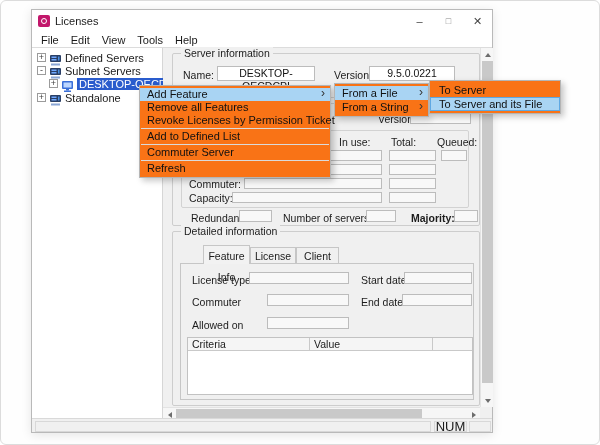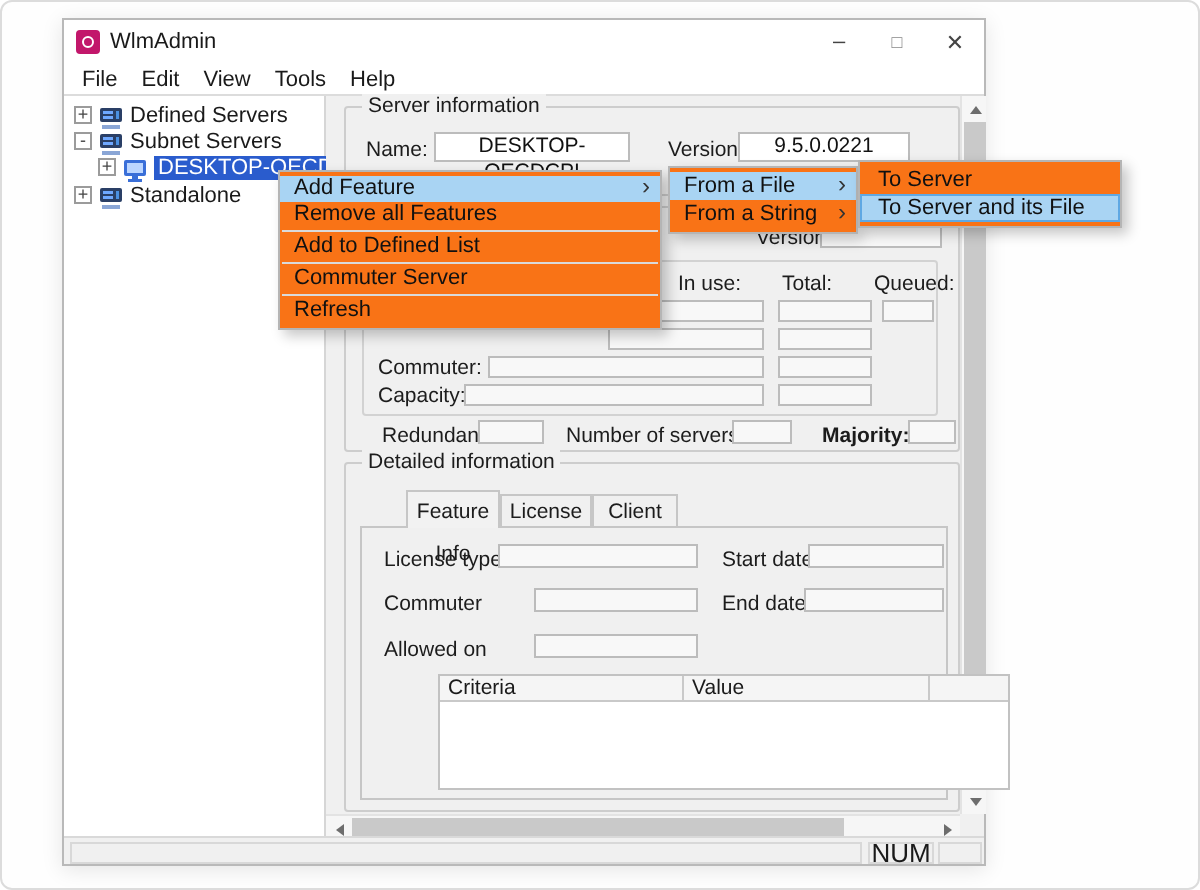--- a/index.html
+++ b/index.html
@@ -45,21 +45,21 @@
   .fld { position:absolute; border:1px solid #bcbcbc; background:#f8f8f8; }
   .fld.filled { background:#fff; text-align:center; font-size:10.5px; line-height:13px; color:#111; }
 
   
   .tab { position:absolute; top:15px; height:17px; background:#f0f0f0; border:1px solid #c6c6c6;
          border-bottom:none; font-size:10.5px; text-align:center; line-height:17px; color:#1c1c1c; z-index:1; }
   .tab.active { top:13px; height:19px; background:#f2f2f2; z-index:3; line-height:21px; }
   .tabpane { position:absolute; border:1px solid #c6c6c6; background:#f0f0f0; z-index:2; }
 
   
-  .table { position:absolute; border:1px solid #c2c2c2; background:#fff;margin-left:32px; }
+  .table { position:absolute; border:1px solid #c2c2c2; background:#fff; }
   .thead { display:flex; height:13px; background:#f5f5f5; border-bottom:1px solid #c9c9c9; }
   .th { font-size:10.5px; color:#1a1a1a; padding:0 4px; line-height:13px; border-right:1px solid #c9c9c9; }
 
   
   .vscroll { position:absolute; background:#f6f6f6; border-left:1px solid #e3e3e3; }
   .hscroll { position:absolute; background:#f6f6f6; border-top:1px solid #e3e3e3; }
   .thumb { position:absolute; background:#c9c9c9; }
   .sb-arrow { position:absolute; width:13px; height:13px; display:flex; align-items:center; justify-content:center; }
   .tri-up { width:0; height:0; border-left:3px solid transparent; border-right:3px solid transparent; border-bottom:4px solid #6d6d6d; }
   .tri-dn { width:0; height:0; border-left:3px solid transparent; border-right:3px solid transparent; border-top:4px solid #6d6d6d; }
@@ -84,21 +84,21 @@
 </style>
 </head>
 <body>
 
 <div class="canvas">
 
   <div class="window">
 
     <div class="titlebar">
       <span class="app-icon"></span>
-      <span class="title-text">WlmAdmin</span>
+      <span class="title-text">Licenses</span>
       <div class="win-controls">
         <span class="win-btn">–</span>
         <span class="win-btn max">□</span>
         <span class="win-btn">✕</span>
       </div>
     </div>
 
     <div class="menubar">
       <span>File</span>
       <span>Edit</span>
@@ -265,20 +265,21 @@
       <div class="pane" style="left:437px; width:22px;"></div>
     </div>
   </div>
 
   <div class="menu" style="left:138px; top:84px; width:192px; z-index:50;">
     <div class="mi hl">
       <span>Add Feature</span>
       <span class="sub">›</span>
     </div>
     <div class="mi">Remove all Features</div>
+    <div class="mi">Revoke Licenses by Permission Ticket</div>
     <div class="sep"></div>
     <div class="mi">Add to Defined List</div>
     <div class="sep"></div>
     <div class="mi">Commuter Server</div>
     <div class="sep"></div>
     <div class="mi">Refresh</div>
   </div>
 
   <div class="menu" style="left:333px; top:82px; width:95px; z-index:51;">
     <div class="mi hl" style="height:14px; line-height:14px;">

